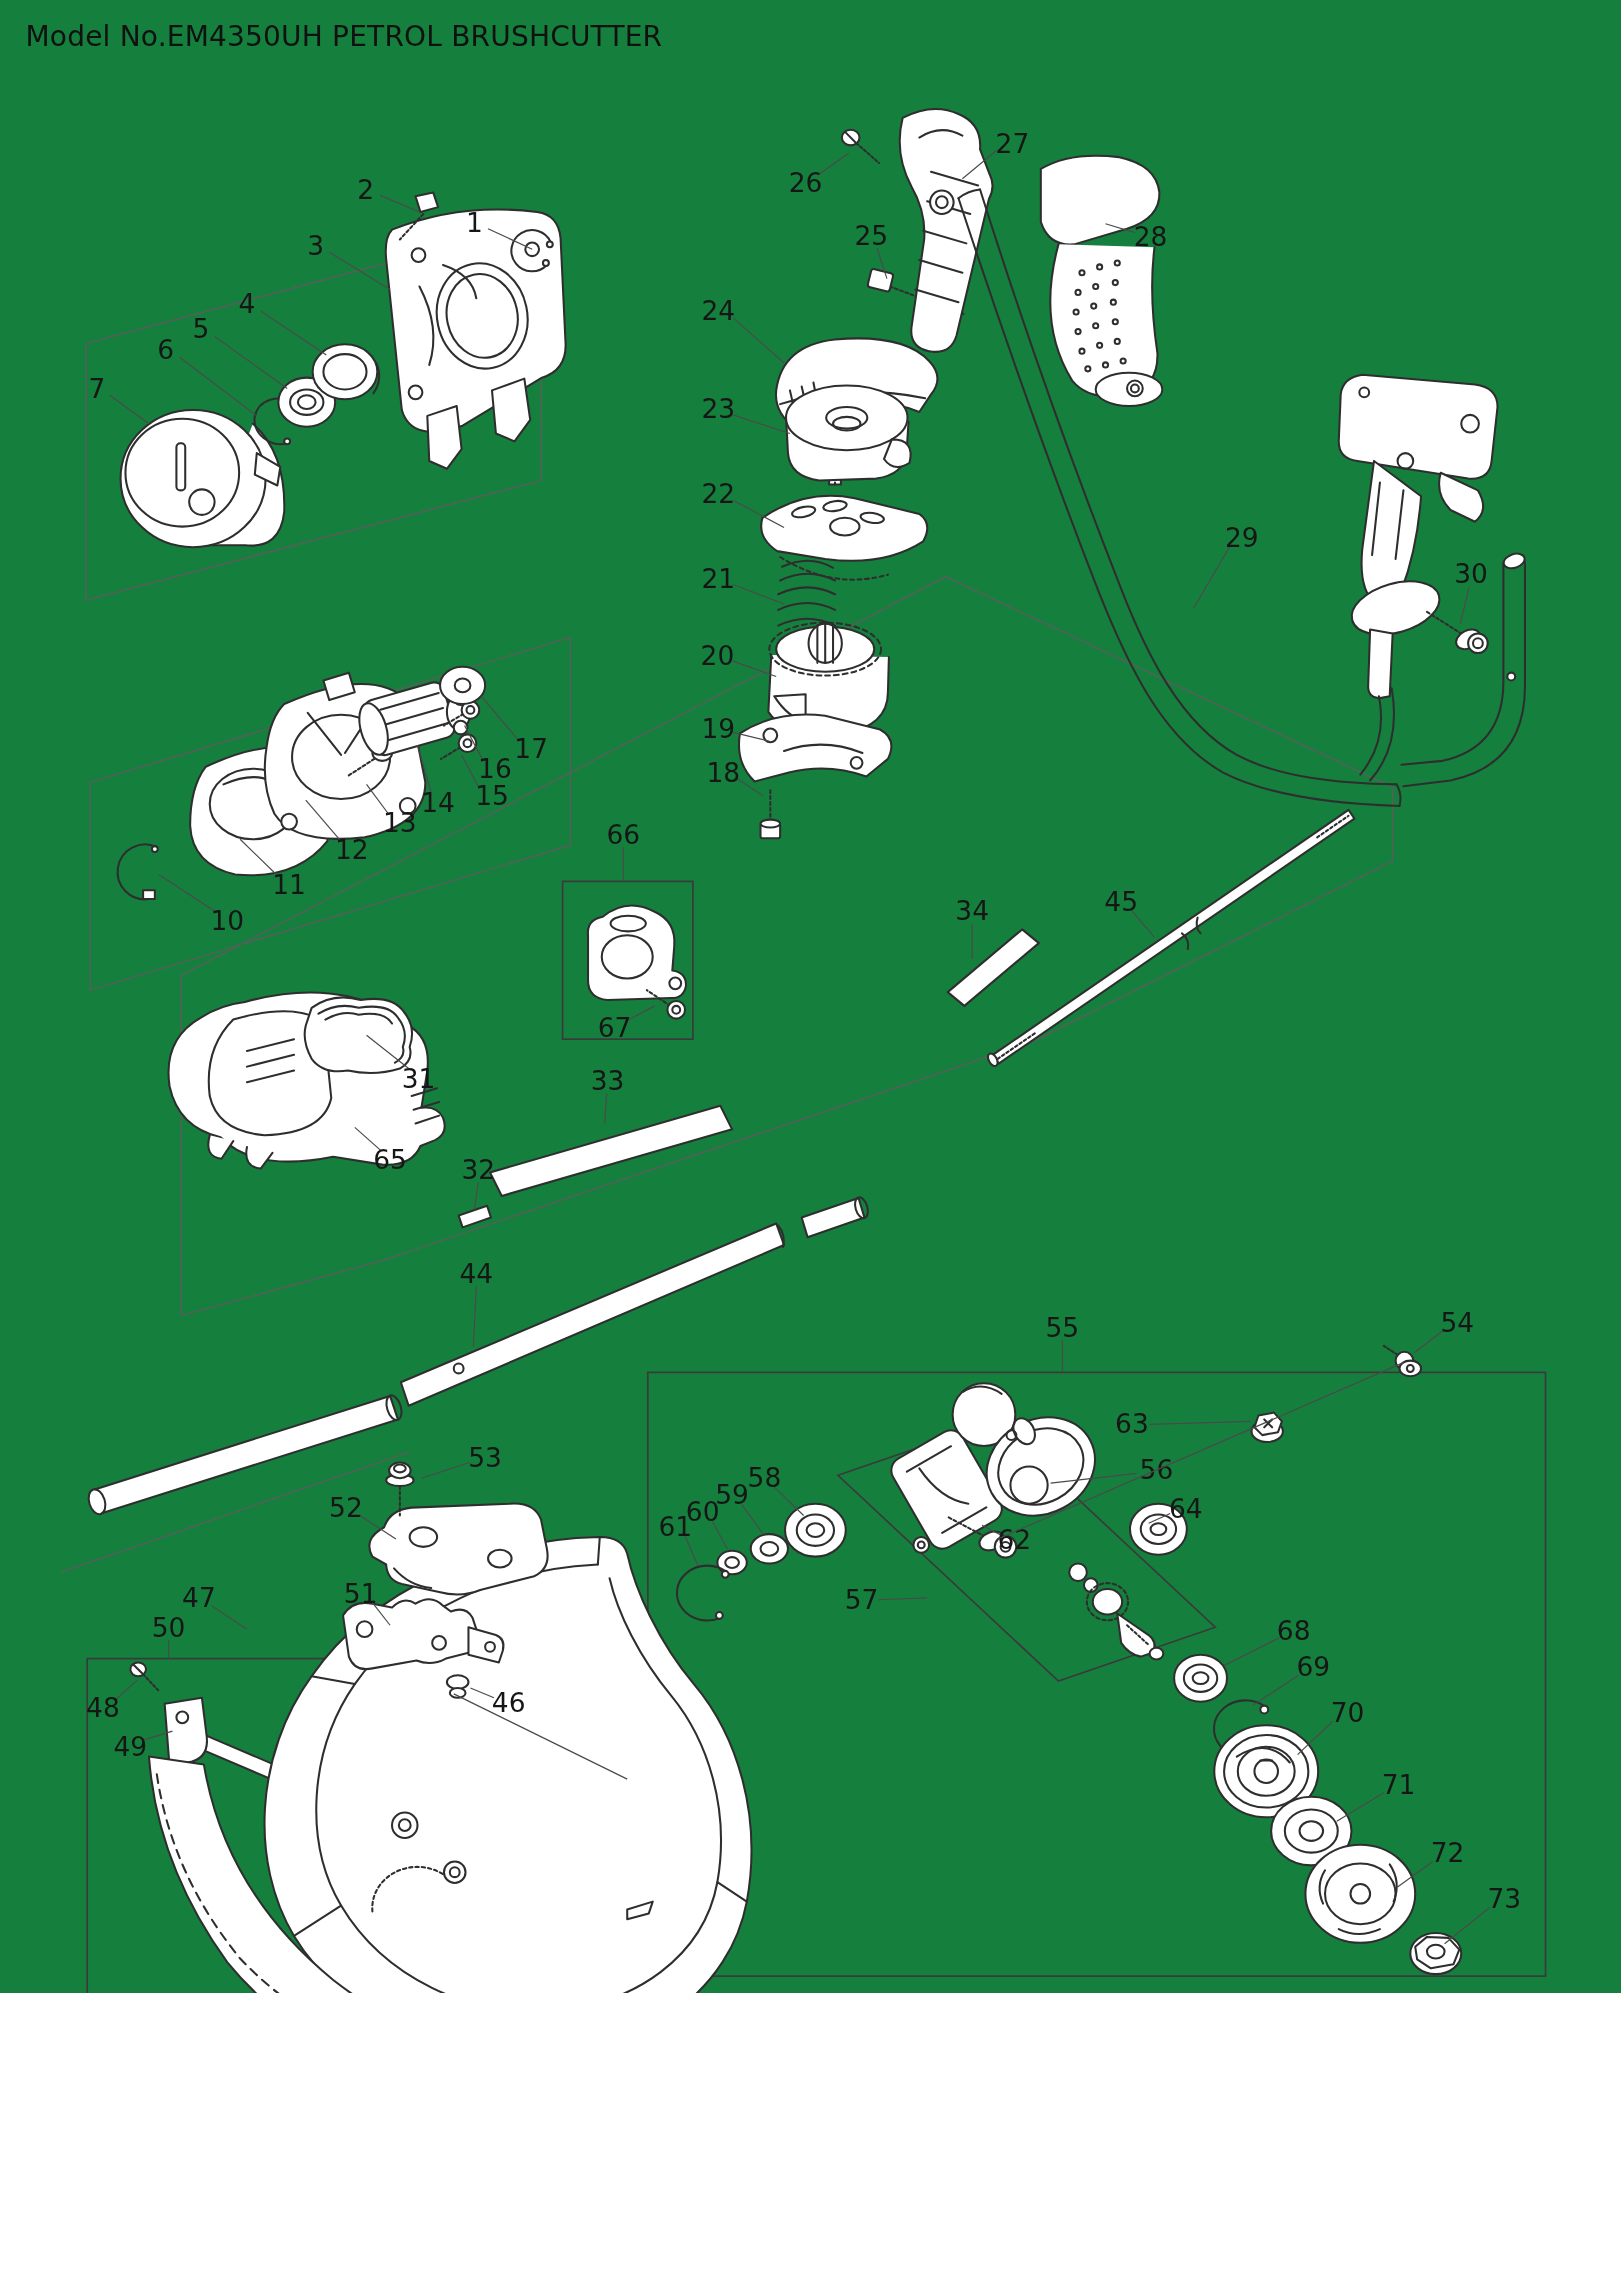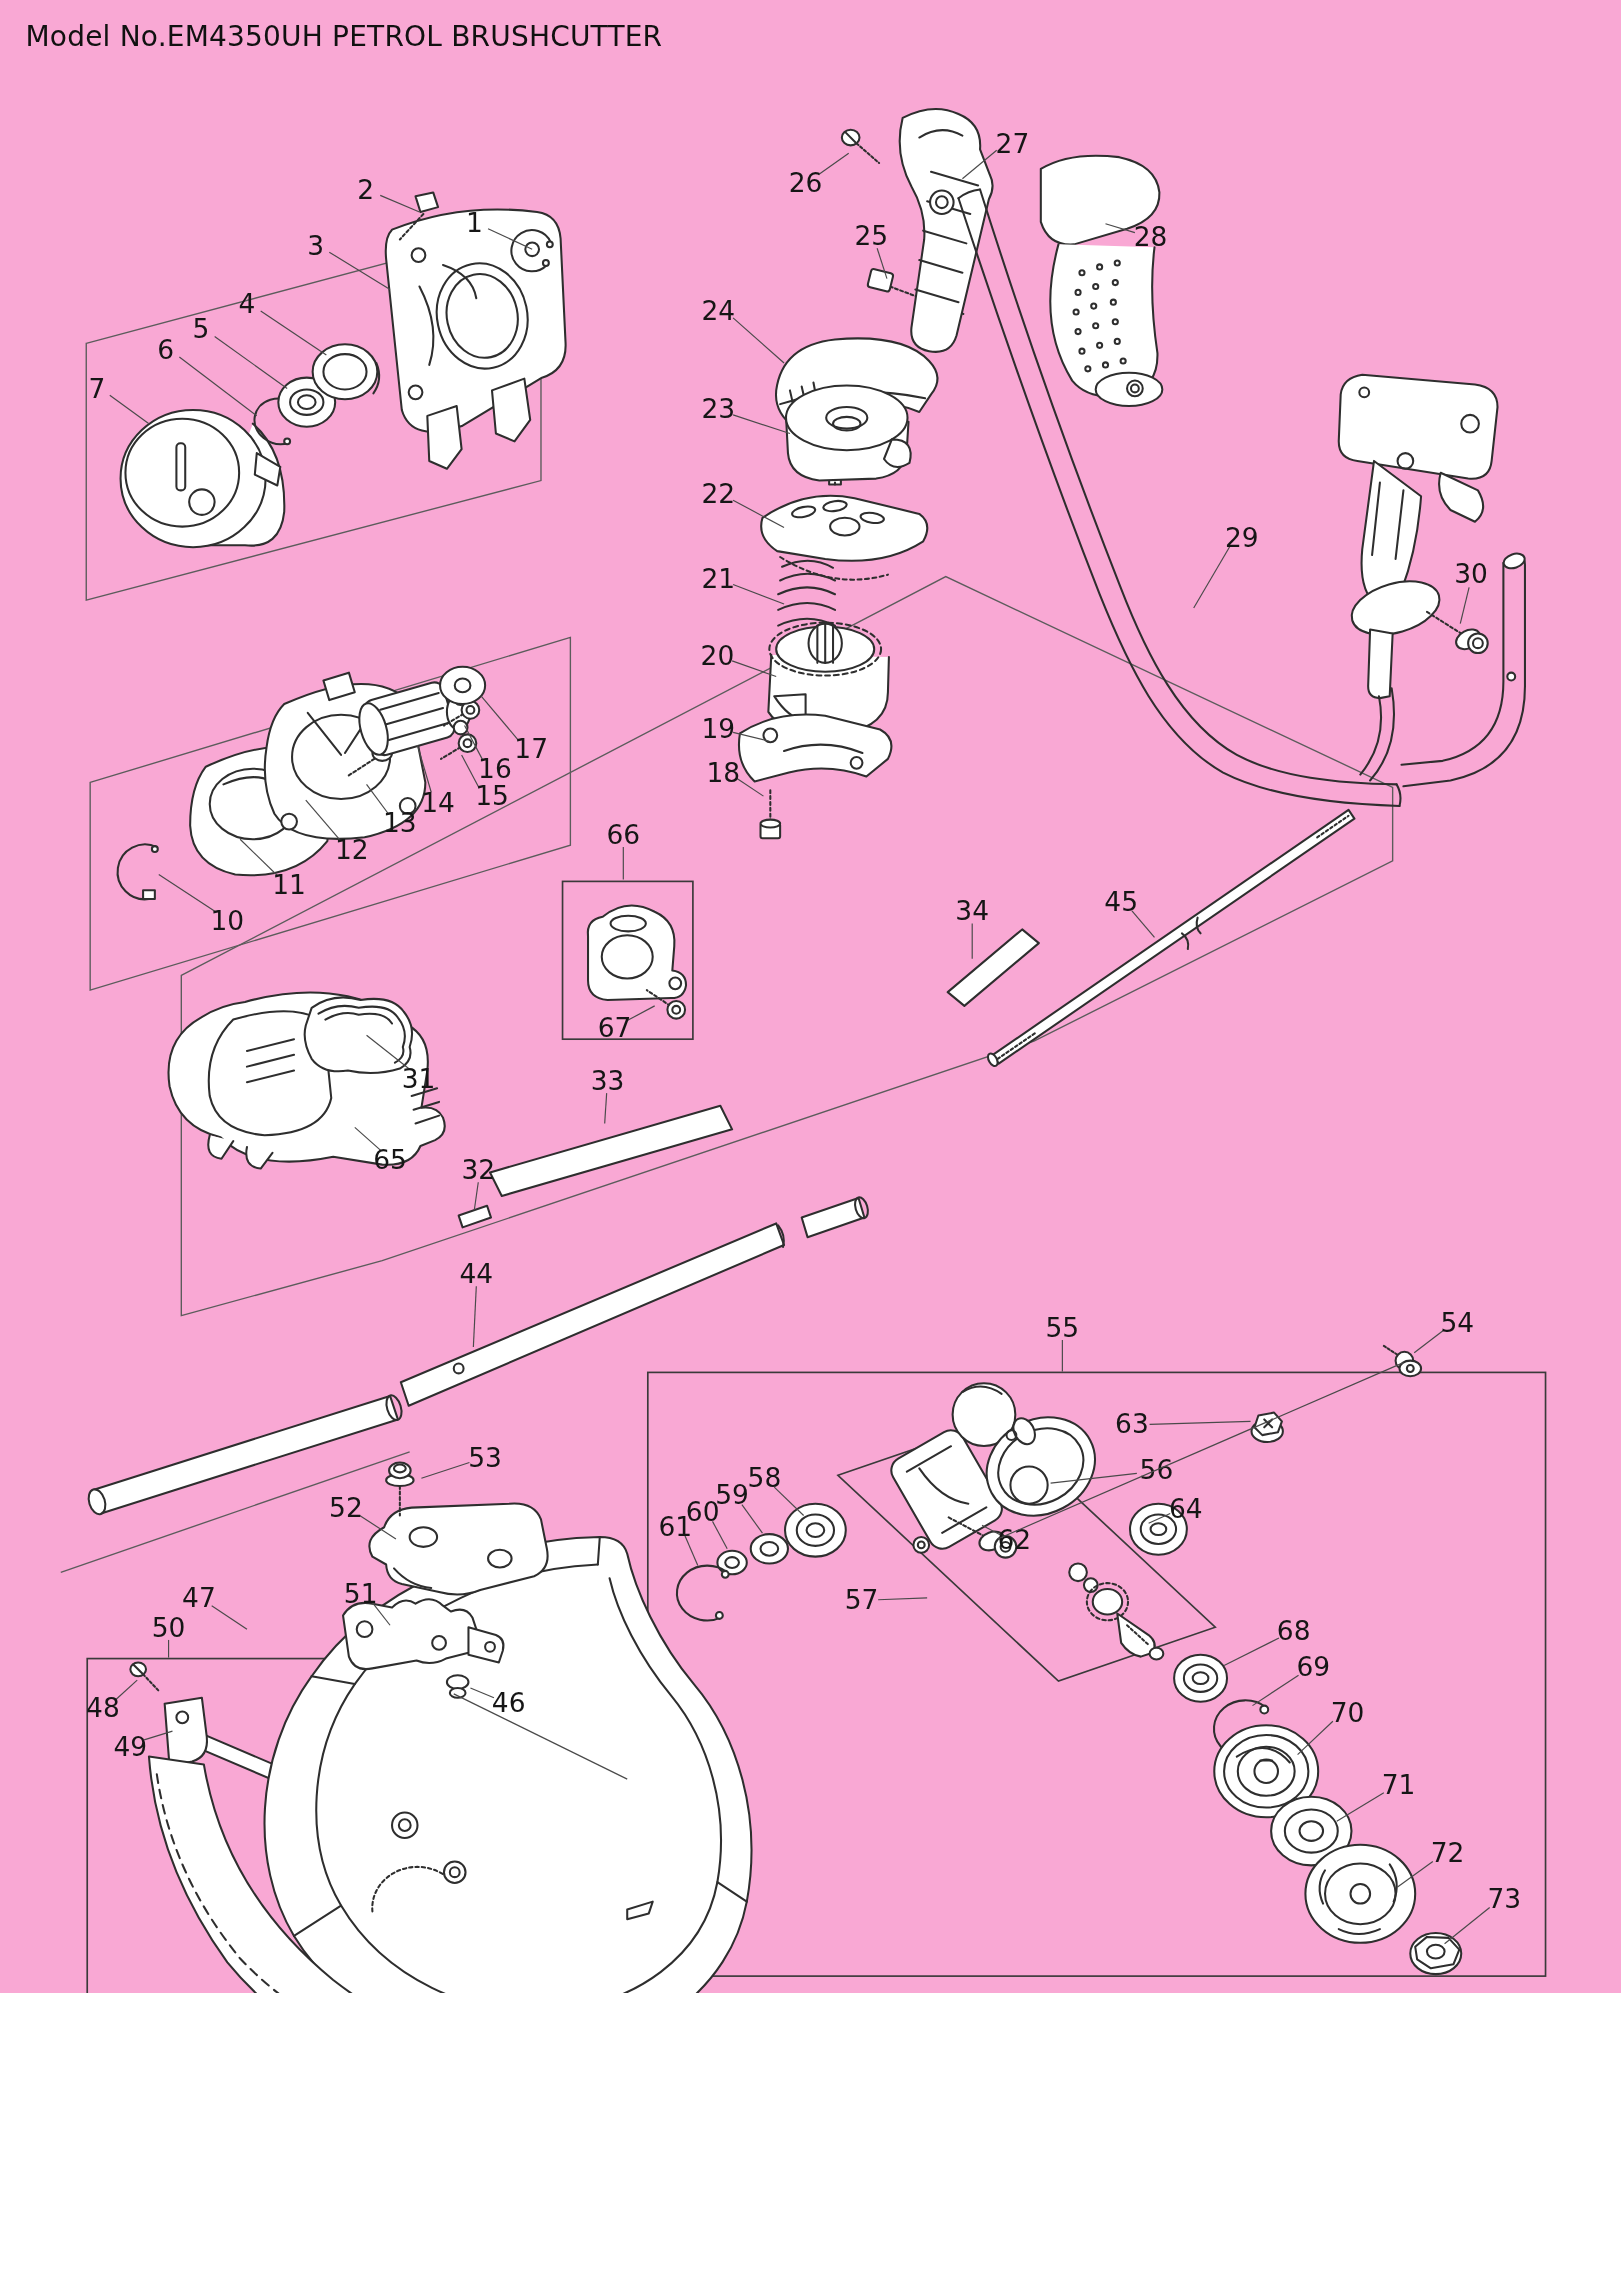--- a/index.html
+++ b/index.html
@@ -1,16 +1,16 @@
 <!DOCTYPE html>
 <html><head>
 <meta charset="utf-8">
 <style>
   html,body{margin:0;padding:0;background:#ffffff;}
-  .page{position:relative;width:1621px;height:1993px;background:#f9a8d4;overflow:hidden;
+  .page{position:relative;width:1621px;height:1993px;background:#15803d;overflow:hidden;
         font-family:"DejaVu Sans","Liberation Sans",sans-serif;}
   .title{position:absolute;left:25.5px;top:19.6px;font-size:28px;font-weight:400;
          color:#111;letter-spacing:0.2px;white-space:nowrap;}
   svg{position:absolute;left:0;top:0;}
   .part{stroke:#2e2e2e;stroke-width:2.1;fill:#ffffff;stroke-linejoin:round;stroke-linecap:round;}
   .pline{stroke:#2e2e2e;stroke-width:2.1;fill:none;stroke-linejoin:round;stroke-linecap:round;}
   .panel{stroke:#5c5c5c;stroke-width:1.4;fill:none;}
   .box{stroke:#3a3a3a;stroke-width:1.7;fill:none;}
   .lbl{font-family:"DejaVu Sans","Liberation Sans",sans-serif;font-size:27px;fill:#161616;}
   .leader{stroke:#4a4a4a;stroke-width:1.2;fill:none;}

